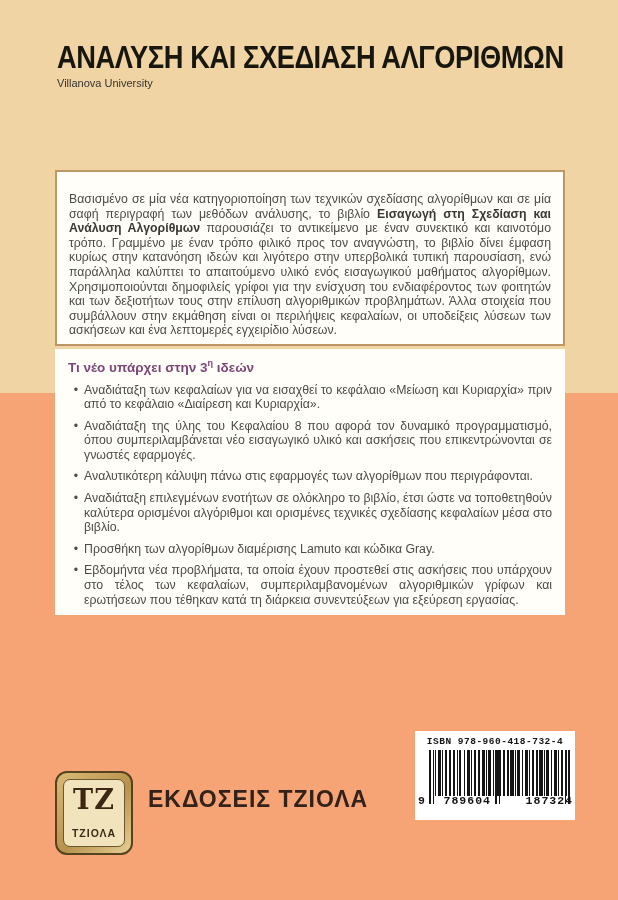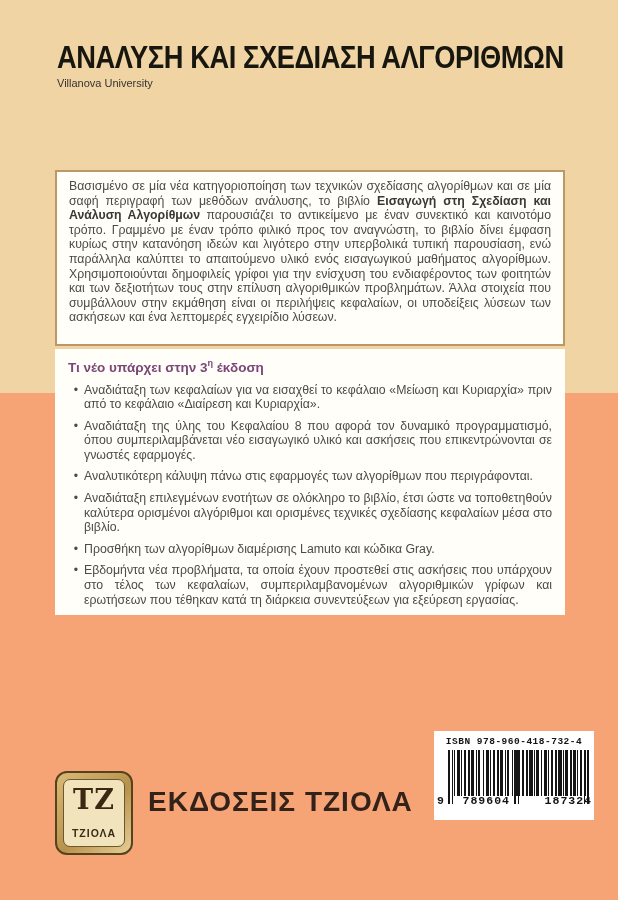--- a/index.html
+++ b/index.html
@@ -19,21 +19,21 @@
     font-size:31px;font-weight:700;color:#17160f;margin:0;
     letter-spacing:-0.5px;transform:scaleX(.88);transform-origin:left center;
     white-space:nowrap;
   }
   .author{font-size:24px;font-weight:700;color:#6b3a60;margin:14px 0 0 0;letter-spacing:-0.3px;}
   .affiliation{font-size:11px;color:#35332e;margin:1px 0 0 0;}
   
   .desc-box{
     position:absolute;left:55px;top:170px;width:510px;height:176px;
     background:#fffef8;border:2px solid #bd9765;box-sizing:border-box;
-    padding:7px 12px;overflow:hidden;
+    padding:20px 12px;overflow:hidden;
   }
   .desc-box p{
     margin:0;font-size:12.3px;line-height:14.6px;color:#4d4b46;
     text-align:justify;
   }
   .desc-box .book-bold{font-weight:700;color:#3a3833;}
   
   .new-box{
     position:absolute;left:55px;top:349px;width:510px;height:266px;
     background:#fffef8;box-sizing:border-box;padding:9px 13px;overflow:hidden;
@@ -61,27 +61,27 @@
     display:flex;flex-direction:column;align-items:center;justify-content:center;
   }
   .logo-monogram{
     font-family:"DejaVu Serif",serif;font-weight:700;font-size:27px;
     color:#3c2713;line-height:26px;letter-spacing:1px;
   }
   .logo-name{
     font-size:10.5px;font-weight:700;color:#3a2a18;letter-spacing:1px;margin-top:14px;
   }
   .publisher-name{
-    position:absolute;left:148px;top:786px;font-size:28px;font-weight:700;
+    position:absolute;left:148px;top:786px;font-size:23px;font-weight:700;
     color:#332219;letter-spacing:1px;white-space:nowrap;
   }
   
   .barcode-box{
     position:absolute;left:415px;top:731px;width:160px;height:89px;
-    background:#ffffff;box-sizing:border-box;margin-left:19px;
+    background:#ffffff;box-sizing:border-box;
   }
   .isbn-text{
     margin-top:5px;text-align:center;
     font-family:"Liberation Mono",monospace;font-size:9.5px;font-weight:700;
     letter-spacing:0.5px;color:#141414;white-space:nowrap;
   }
   .bars{
     position:absolute;left:20px;right:8px;top:19px;height:46px;
     background:repeating-linear-gradient(90deg,
       #141414 0 1.5px,#fff 1.5px 3px,
@@ -110,21 +110,21 @@
 <div class="header">
   <p class="main-title">ΑΝΑΛΥΣΗ ΚΑΙ ΣΧΕΔΙΑΣΗ ΑΛΓΟΡΙΘΜΩΝ</p>
   <p class="affiliation">Villanova University</p>
 </div>
 
 <div class="desc-box">
   <p><span>Βασισμένο σε μία νέα κατηγοριοποίηση των τεχνικών σχεδίασης αλγορίθμων και σε μία σαφή περιγραφή των μεθόδων ανάλυσης, το βιβλίο </span><span class="book-bold">Εισαγωγή στη Σχεδίαση και Ανάλυση Αλγορίθμων</span><span> παρουσιάζει το αντικείμενο με έναν συνεκτικό και καινοτόμο τρόπο. Γραμμένο με έναν τρόπο φιλικό προς τον αναγνώστη, το βιβλίο δίνει έμφαση κυρίως στην κατανόηση ιδεών και λιγότερο στην υπερβολικά τυπική παρουσίαση, ενώ παράλληλα καλύπτει το απαιτούμενο υλικό ενός εισαγωγικού μαθήματος αλγορίθμων. Χρησιμοποιούνται δημοφιλείς γρίφοι για την ενίσχυση του ενδιαφέροντος των φοιτητών και των δεξιοτήτων τους στην επίλυση αλγοριθμικών προβλημάτων. Άλλα στοιχεία που συμβάλλουν στην εκμάθηση είναι οι περιλήψεις κεφαλαίων, οι υποδείξεις λύσεων των ασκήσεων και ένα λεπτομερές εγχειρίδιο λύσεων.</span></p>
 </div>
 
 <div class="new-box">
-  <h3><span>Τι νέο υπάρχει στην 3</span><sup>η</sup><span> έκδοση</span></h3>
+  <h3><span>Τι νέο υπάρχει στην 3</span><sup>η</sup><span> ιδεών</span></h3>
   <ul>
     <li>
         <span class="dot">•</span>
         <span class="li-text">Αναδιάταξη των κεφαλαίων για να εισαχθεί το κεφάλαιο «Μείωση και Κυριαρχία» πριν από το κεφάλαιο «Διαίρεση και Κυριαρχία».</span>
       </li>
     <li>
         <span class="dot">•</span>
         <span class="li-text">Αναδιάταξη της ύλης του Κεφαλαίου 8 που αφορά τον δυναμικό προγραμματισμό, όπου συμπεριλαμβάνεται νέο εισαγωγικό υλικό και ασκήσεις που επικεντρώνονται σε γνωστές εφαρμογές.</span>
       </li>
     <li>

